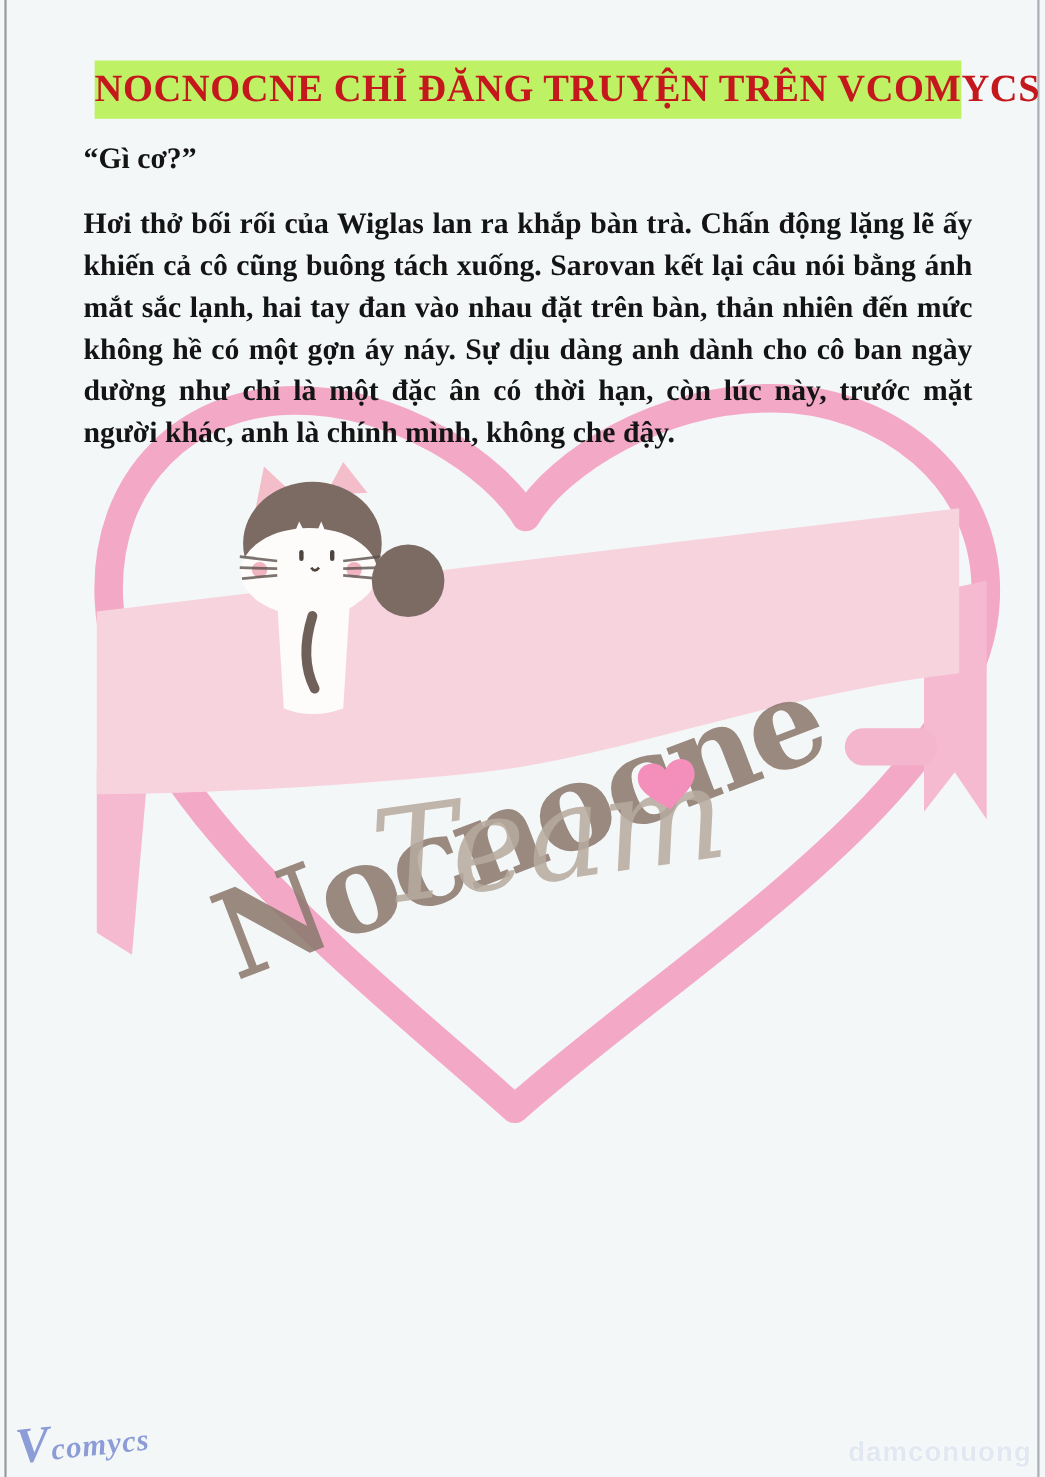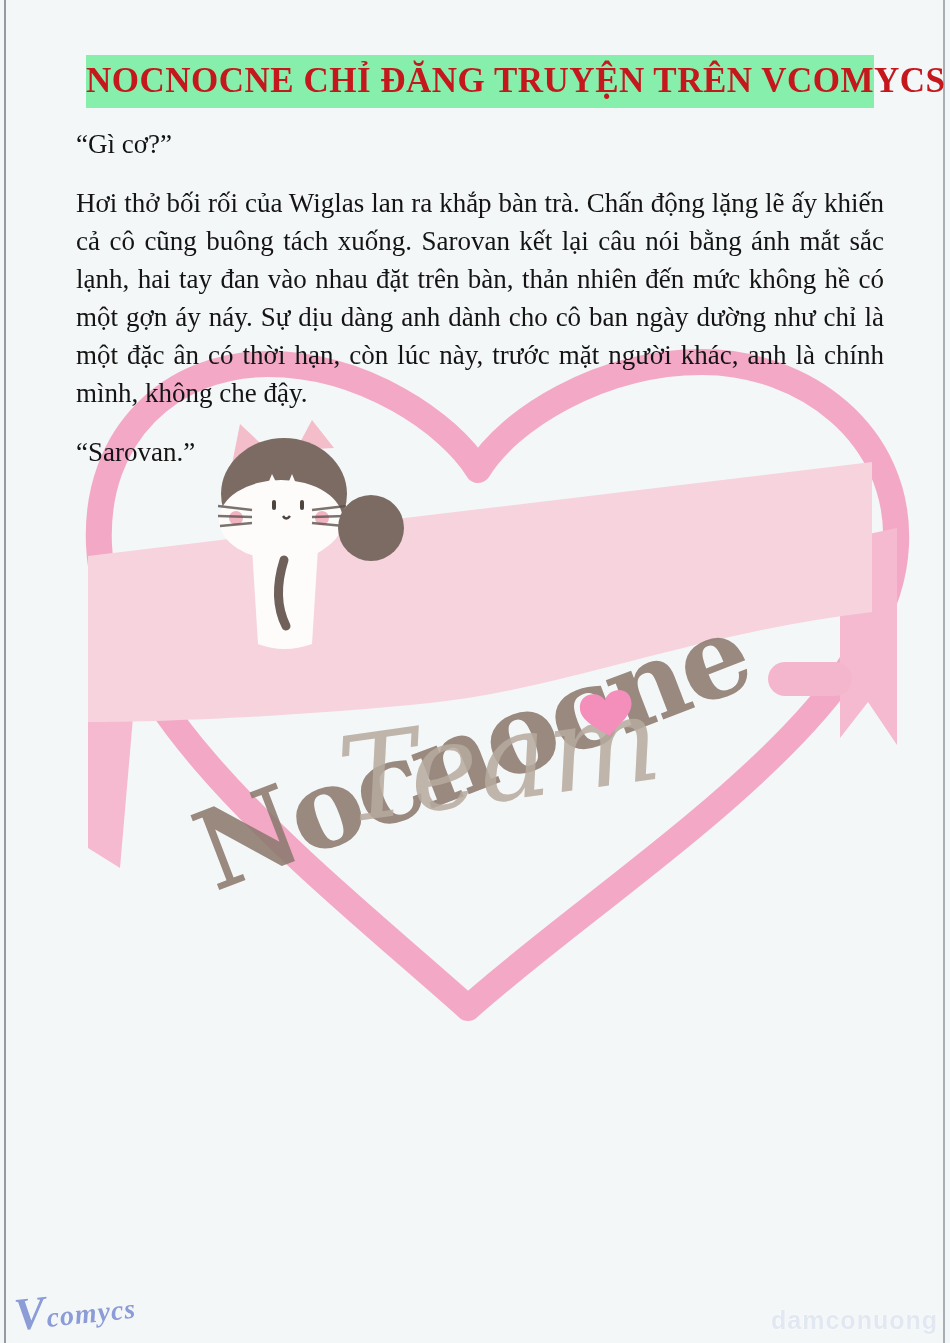--- a/index.html
+++ b/index.html
@@ -16,35 +16,35 @@
   .edge-line.right{right:5px;background:#a8aeb3;}
 
   .watermark{position:absolute;left:0;top:0;z-index:1;pointer-events:none;}
 
   .content{
     position:absolute;left:76px;right:66px;top:55px;z-index:2;
     color:#141414;
   }
   .header-band{
     margin:0 10px 0 10px;
-    background:#86efac;
+    background:#bef264;
     text-align:center;
     padding:6px 0 7px 0;
   }
   .header-band span{
     color:#c4181d;
     font-weight:700;
     font-size:35px;
     letter-spacing:.5px;
     white-space:nowrap;
   }
   .para{
     margin:0 0 21px 0;
     font-size:27px;
-    font-weight:400;
+    font-weight:700;
     line-height:38px;
     text-align:justify;
   }
   .para.first{margin-top:17px;}
 
   .vcomycs-logo{
     position:absolute;left:14px;bottom:8px;z-index:3;
     transform:rotate(-6deg);
     font-style:italic;font-weight:700;
     font-size:28px;
@@ -117,19 +117,18 @@
 
     <path d="M 607 700 c -6 -12 -26 -10 -26 6 c 0 12 16 22 26 30 c 10 -10 26 -18 26 -31 c 0 -16 -20 -17 -26 -5 Z" fill="#f38fba" transform="rotate(-8 607 715)"></path>
   </svg>
 
   <div class="content">
     <div class="header-band">
       <span>NOCNOCNE CHỈ ĐĂNG TRUYỆN TRÊN VCOMYCS</span>
     </div>
     <p class="para first">“Gì cơ?”</p>
     <p class="para">Hơi thở bối rối của Wiglas lan ra khắp bàn trà. Chấn động lặng lẽ ấy khiến cả cô cũng buông tách xuống. Sarovan kết lại câu nói bằng ánh mắt sắc lạnh, hai tay đan vào nhau đặt trên bàn, thản nhiên đến mức không hề có một gợn áy náy. Sự dịu dàng anh dành cho cô ban ngày dường như chỉ là một đặc ân có thời hạn, còn lúc này, trước mặt người khác, anh là chính mình, không che đậy.</p>
-    <p class="para">“Sarovan.”</p>
   </div>
 
   <div class="vcomycs-logo">Vcomycs</div>
   <div class="damconuong">damconuong</div>
 
 </div>
 
 </body></html>

